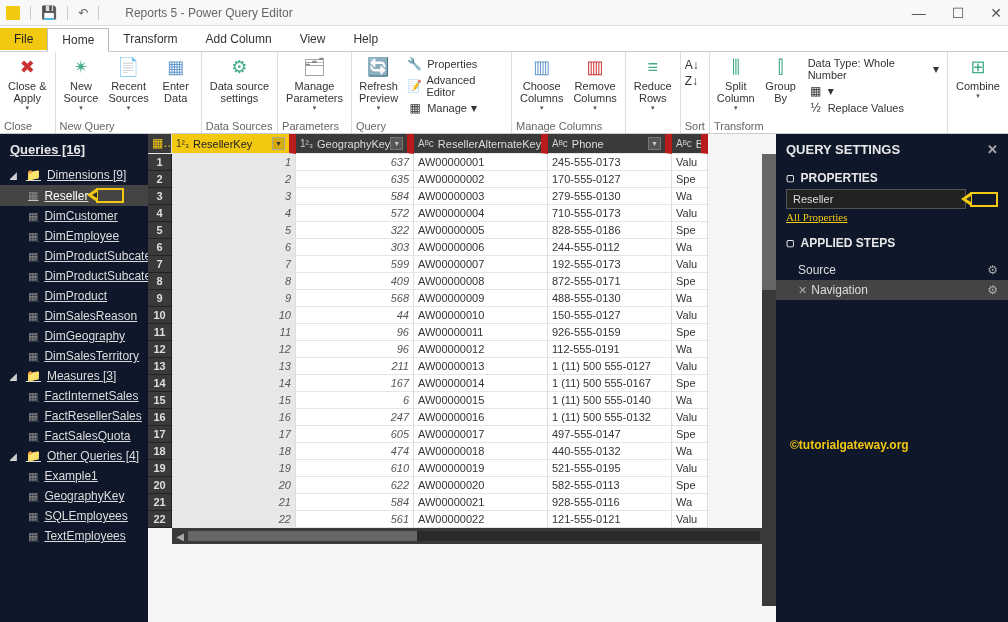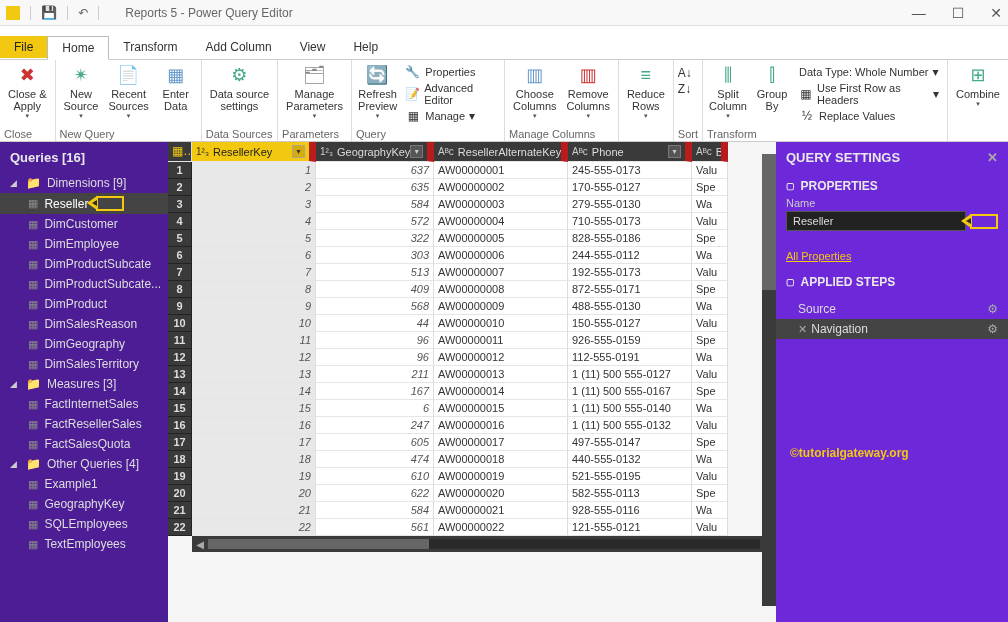--- a/index.html
+++ b/index.html
@@ -10,21 +10,21 @@
 .titlebar .left { display: flex; align-items: center; gap: 6px; }
 .titlebar .pbi-icon { width: 14px; height: 14px; background: #F2C811; display: inline-block; }
 .titlebar .save-icon { color: #3b78c2; font-size: 13px; }
 .titlebar .undo-icon { color: #666; font-size: 12px; }
 .titlebar .divider { height: 14px; width: 1px; background: #ccc; margin: 0 4px; }
 .titlebar .title { color: #666; font-size: 12px; margin-left: 16px; }
 .titlebar .winctrls { margin-left: auto; display: flex; gap: 26px; color: #555; font-size: 14px; }
 .titlebar .winctrls span { cursor: pointer; }
 
 
-.menurow { display: flex; align-items: center; height: 26px; background: #fff; border-bottom: 1px solid #ccc; margin-top: 8px; }
+.menurow { display: flex; align-items: center; height: 26px; background: #fff; border-bottom: 1px solid #ccc; }
 .menurow .file { background: #F2C811; color: #222; padding: 4px 14px; font-size: 12px; }
 .menurow .tab { padding: 4px 14px; font-size: 12px; color: #333; cursor: pointer; }
 .menurow .tab.active { border: 1px solid #bbb; border-bottom: 1px solid #fff; background: #fff; position: relative; top: 1px; }
 
 
 .ribbon { display: flex; height: 82px; background: #fff; border-bottom: 1px solid #ccc; }
 .ribbon-group { display: flex; flex-direction: column; border-right: 1px solid #ddd; padding: 2px 4px 0 4px; }
 .ribbon-group .items { display: flex; flex: 1; align-items: flex-start; gap: 2px; }
 .ribbon-group .group-label { text-align: left; font-size: 11px; color: #666; padding: 1px 0; }
 .ribbon-btn { display: flex; flex-direction: column; align-items: center; justify-content: flex-start; padding: 2px 4px; cursor: pointer; min-width: 42px; }
@@ -33,21 +33,21 @@
 .ribbon-btn .chev { font-size: 7px; color: #555; }
 .ribbon-small { display: flex; flex-direction: column; gap: 1px; padding: 2px; }
 .ribbon-small .row { display: flex; align-items: center; gap: 4px; cursor: pointer; padding: 1px 2px; }
 .ribbon-small .row .icon-sm { width: 16px; text-align: center; font-size: 12px; }
 .ribbon-small .row .label { font-size: 11px; color: #333; }
 
 
 .main { display: flex; height: 488px; }
 
 
-.queries { width: 168px; background: #4c1d95; color: #ddd; font-size: 12px; }
+.queries { width: 148px; background: #0f172a; color: #ddd; font-size: 12px; text-decoration: underline; }
 .queries .header { padding: 8px 10px; font-weight: bold; font-size: 13px; color: #e8e8e8; }
 .queries .node { display: flex; align-items: center; padding: 3px 8px 3px 10px; cursor: pointer; gap: 6px; white-space: nowrap; overflow: hidden; }
 .queries .node.indent { padding-left: 28px; }
 .queries .node .expand { font-size: 9px; color: #ccc; width: 10px; flex-shrink: 0; }
 .queries .node .folder-icon { color: #F2C811; font-size: 12px; flex-shrink: 0; }
 .queries .node .table-icon { color: #888; font-size: 11px; flex-shrink: 0; }
 .queries .node.selected { background: #444; color: #fff; }
 .arrow-callout { border: 2.5px solid #F2C811; width: 28px; height: 15px; position: relative; display: inline-block; margin-left: 2px; flex-shrink: 0; }
 .arrow-callout::before { content: ""; position: absolute; left: -11px; top: -2px; border-top: 7px solid transparent; border-bottom: 7px solid transparent; border-right: 10px solid #F2C811; }
 .arrow-callout::after { content: ""; position: absolute; left: -6px; top: 2px; border-top: 3px solid transparent; border-bottom: 3px solid transparent; border-right: 5px solid #2a2a2a; }
@@ -65,33 +65,33 @@
 .grid .hdr.sel .dd { background: #d4ac0f; color: #333; border: 1px solid #aa8; }
 .grid .corner { background: #3a3a3a; color: #F2C811; text-align: center; font-size: 12px; }
 .grid .num { text-align: right; font-style: italic; color: #555; }
 .grid .colsel { background: #e8e8e8; }
 .scrollbar-h { height: 16px; background: #3a3a3a; display: flex; align-items: center; margin-left: 24px; }
 .scrollbar-h .arrow { width: 16px; text-align: center; color: #aaa; font-size: 10px; }
 .scrollbar-h .track { flex: 1; height: 10px; background: #2a2a2a; position: relative; }
 .scrollbar-h .thumb { position: absolute; left: 0; width: 40%; height: 100%; background: #666; }
 
 
-.qsettings { width: 232px; background: #6d28d9; color: #ddd; font-size: 12px; padding: 0; position: relative; }
+.qsettings { width: 232px; background: #0f172a; color: #ddd; font-size: 12px; padding: 0; position: relative; }
 .qsettings .header { padding: 8px 10px; font-weight: bold; font-size: 13px; display: flex; justify-content: space-between; color: #e8e8e8;}
 .qsettings .close-x { color: #aaa; cursor: pointer; }
 .qsettings .section { padding: 6px 10px; }
 .qsettings .section-title { font-weight: bold; font-size: 12px; margin-bottom: 4px; display: flex; align-items: center; gap: 6px; color: #e8e8e8;}
 .qsettings .section-title .exp { font-size: 9px; }
 .qsettings .name-label { font-size: 11px; color: #ccc; margin: 2px 0; }
 .qsettings .name-input { width: 100%; background: #222; border: 1px solid #555; color: #ddd; padding: 3px 6px; font-size: 11px; }
 .qsettings .name-row { display: flex; align-items: center; gap: 4px; }
 .arrow-callout2 { border: 2.5px solid #F2C811; width: 28px; height: 15px; position: relative; display: inline-block; flex-shrink: 0;}
 .arrow-callout2::before { content: ""; position: absolute; left: -11px; top: -2px; border-top: 7px solid transparent; border-bottom: 7px solid transparent; border-right: 10px solid #F2C811; }
 .arrow-callout2::after { content: ""; position: absolute; left: -6px; top: 2px; border-top: 3px solid transparent; border-bottom: 3px solid transparent; border-right: 5px solid #2a2a2a; }
-.qsettings .link { color: #F2C811; text-decoration: underline; font-size: 11px; cursor: pointer; display: inline-block; margin-top: 19px; }
+.qsettings .link { color: #F2C811; text-decoration: underline; font-size: 11px; cursor: pointer; display: inline-block; margin-top: 2px; font-family: Liberation Serif, serif; }
 .qsettings .step { padding: 3px 10px 3px 22px; cursor: pointer; display: flex; align-items: center; justify-content: space-between; }
 .qsettings .step.selected { background: #444; }
 .qsettings .step .gear { color: #aaa; font-size: 12px; }
 .qsettings .step .del { color: #aaa; font-size: 11px; margin-right: 4px;}
 .watermark { position: absolute; bottom: 170px; left: 14px; color: #F2C811; font-size: 12px; font-weight: bold; }
 .vscroll { position: absolute; right: 232px; top: 154px; width: 14px; height: 452px; background: #3a3a3a; }
 .vscroll .vthumb { background: #666; width: 100%; height: 30%; }
 </style>
 </head>
 <body>
@@ -239,21 +239,20 @@
           <div class="icon">⫿</div>
           <div class="label">Group<br>By</div>
         </div>
       <div class="ribbon-small">
         <div class="row">
             <span class="label">Data Type: Whole Number</span> 
             <span class="chev">▾</span>
           </div>
         <div class="row">
             <span class="icon-sm">▦</span>
-            <span class="label">Use First Row as Headers</span> 
             <span class="chev">▾</span>
           </div>
         <div class="row">
             <span class="icon-sm">½</span>
             <span class="label">Replace Values</span>
           </div>
       </div>
     </div>
     <div class="group-label">Transform</div>
   </div>
@@ -415,21 +414,21 @@
         <div class="cell">828-555-0186</div>
         <div class="cell">Spe</div>
         <div class="cell rownum">6</div>
         <div class="cell num colsel">6</div>
         <div class="cell num">303</div>
         <div class="cell">AW00000006</div>
         <div class="cell">244-555-0112</div>
         <div class="cell">Wa</div>
         <div class="cell rownum">7</div>
         <div class="cell num colsel">7</div>
-        <div class="cell num">513</div>
+        <div class="cell num">599</div>
         <div class="cell">AW00000007</div>
         <div class="cell">192-555-0173</div>
         <div class="cell">Valu</div>
         <div class="cell rownum">8</div>
         <div class="cell num colsel">8</div>
         <div class="cell num">409</div>
         <div class="cell">AW00000008</div>
         <div class="cell">872-555-0171</div>
         <div class="cell">Spe</div>
         <div class="cell rownum">9</div>
@@ -529,21 +528,20 @@
   <div class="qsettings">
     <div class="header">
       <span>QUERY SETTINGS</span>
       <span class="close-x">✕</span>
     </div>
     <div class="section">
       <div class="section-title">
           <span class="exp">▢</span>
           <span>PROPERTIES</span>
         </div>
-      <div class="name-label">Name</div>
       <div class="name-row">
         <input class="name-input" value="Reseller" style="">
         <span class="arrow-callout2"></span>
       </div>
       <span class="link">All Properties</span>
     </div>
     <div class="section">
       <div class="section-title">
           <span class="exp">▢</span>
           <span>APPLIED STEPS</span>

